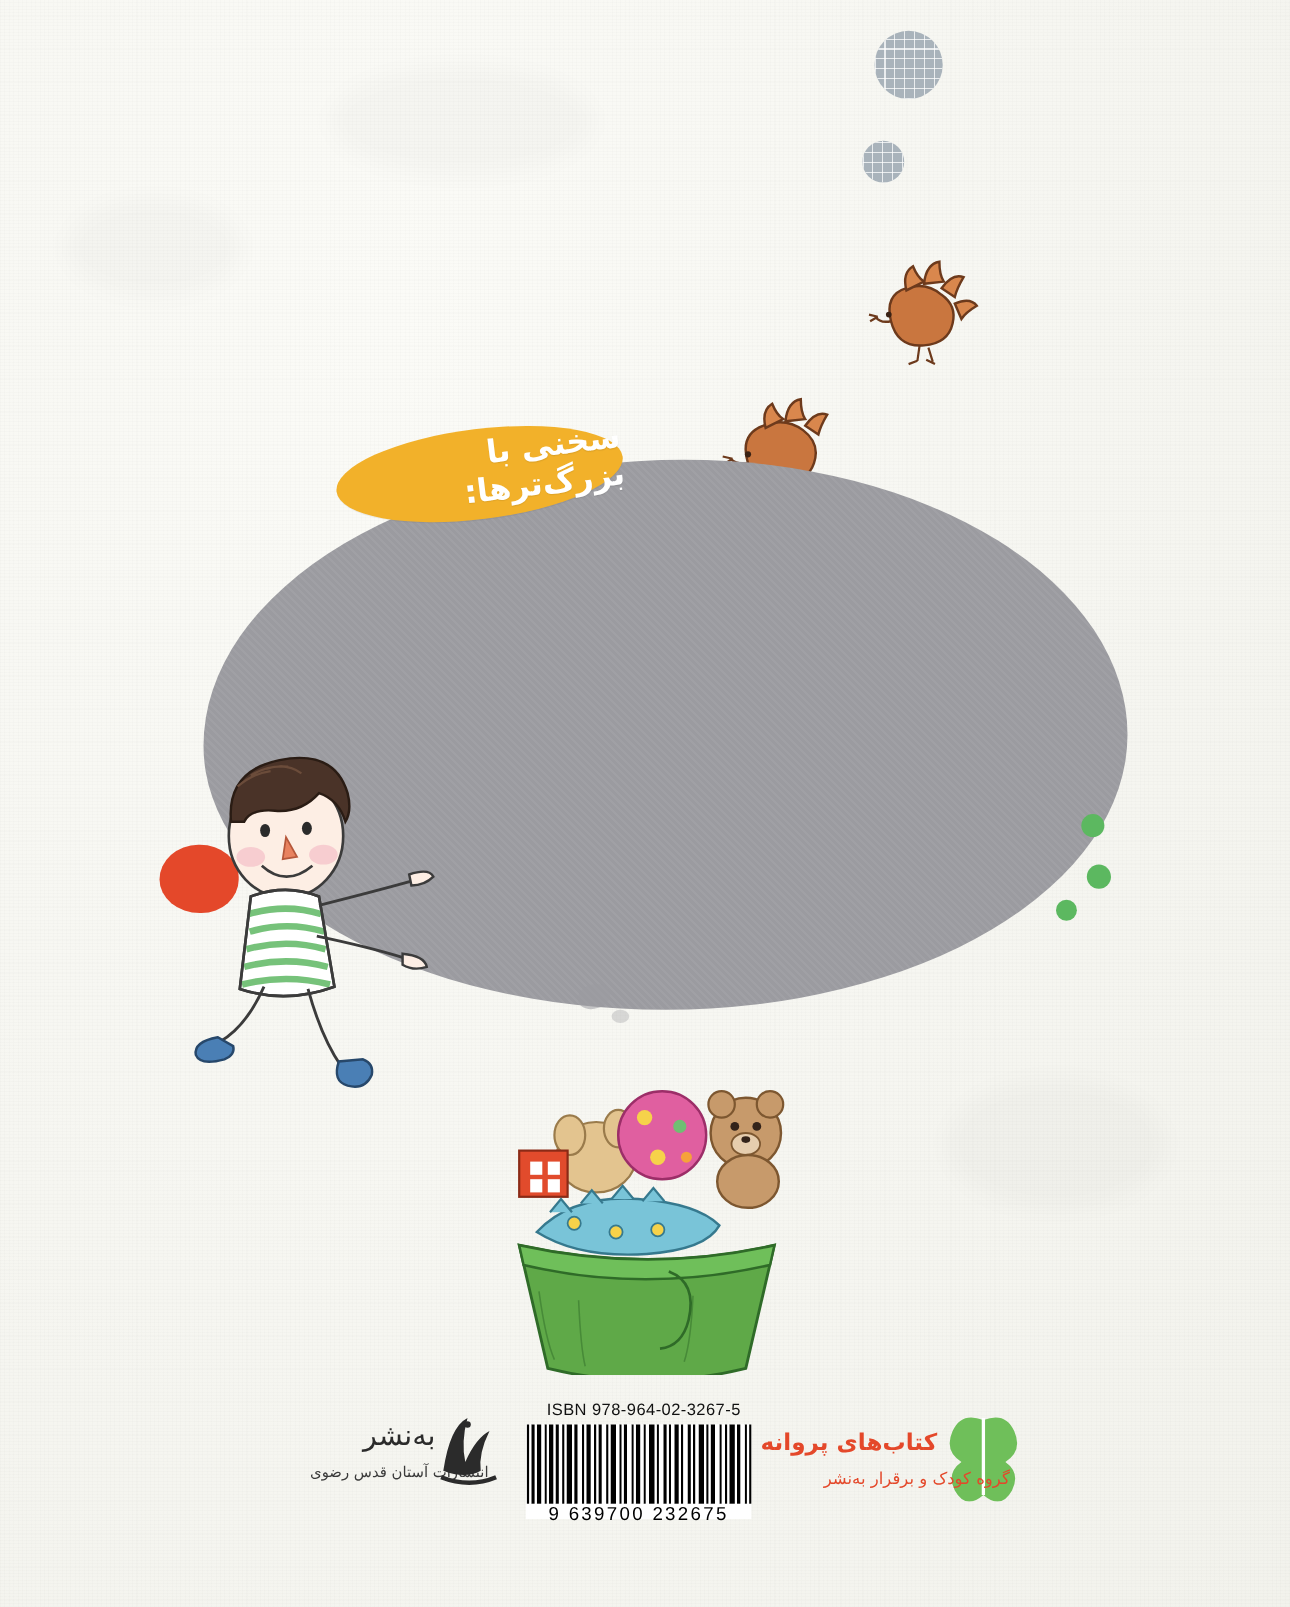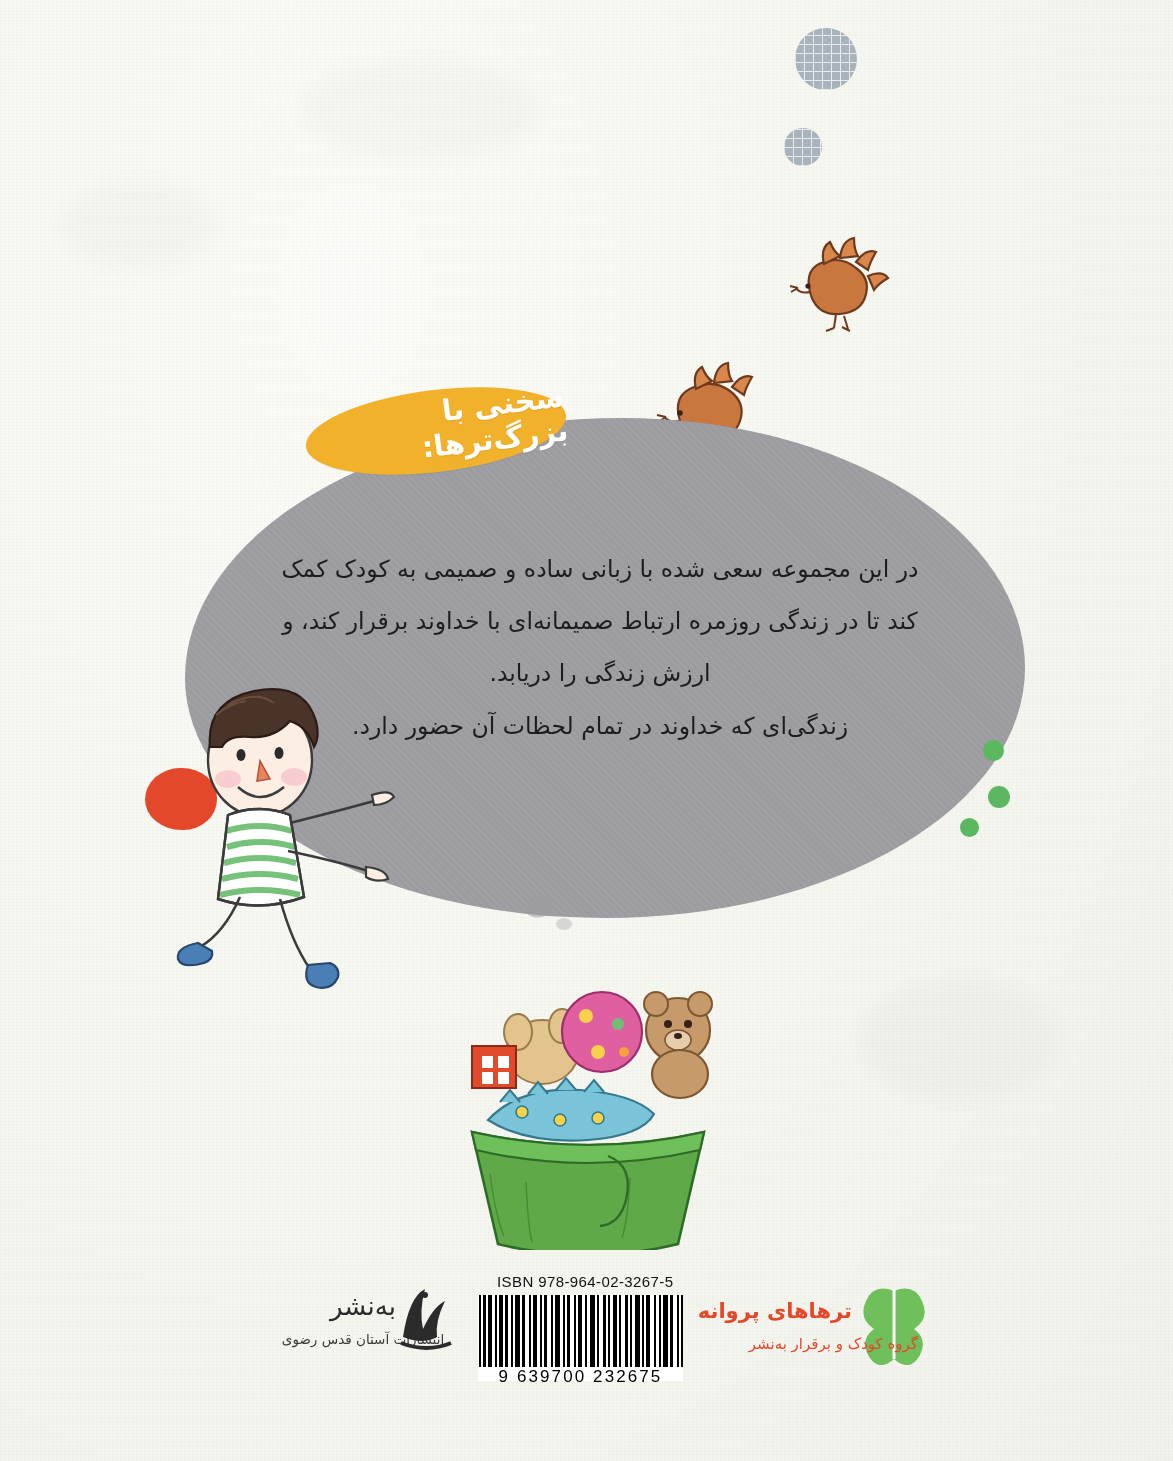--- a/index.html
+++ b/index.html
@@ -307,26 +307,20 @@
   </svg>
 
   <div class="bubble"></div>
   <div class="bubble-tail1"></div>
   <div class="bubble-tail2"></div>
 
   <div class="yellow-label">
     <span>سخنی با بزرگ‌ترها:</span>
   </div>
 
-  <div class="bubble-text">
-    <p>در این مجموعه سعی شده با زبانی ساده و صمیمی به کودک کمک</p>
-    <p>کند تا در زندگی روزمره ارتباط صمیمانه‌ای با خداوند برقرار کند، و</p>
-    <p>ارزش زندگی را دریابد.</p>
-    <p>زندگی‌ای که خداوند در تمام لحظات آن حضور دارد.</p>
-  </div>
 
   <div class="dot" style="left:983px;top:740px;width:21px;height:21px;background:#5cb860;"></div>
   <div class="dot" style="left:988px;top:786px;width:22px;height:22px;background:#5cb860;"></div>
   <div class="dot" style="left:960px;top:818px;width:19px;height:19px;background:#5cb860;"></div>
 
   <div class="red-blob"></div>
 
   <svg class="ill" style="left:100px;top:655px;width:360px;height:345px;" viewBox="0 0 360 345">
 
     <ellipse cx="160" cy="105" rx="52" ry="56" fill="#fdeee4" stroke="#3b3b3b" stroke-width="2.4"></ellipse>
@@ -496,18 +490,18 @@
       </div>
       <div class="barcode-num">9 639700 232675</div>
     </div>
 
     <div class="publisher-right">
       <svg class="butterfly-logo" viewBox="0 0 72 84">
         <path d="M36 10 q-20 -8 -28 10 q-8 18 8 28 q-14 10 -6 26 q10 18 26 4 z" fill="#6fbf5a"></path>
         <path d="M36 10 q20 -8 28 10 q8 18 -8 28 q14 10 6 26 q-10 18 -26 4 z" fill="#6fbf5a"></path>
         <path d="M36 8 l0 70" stroke="#ffffff" stroke-width="3" fill="none"></path>
       </svg>
-      <div class="parvaneh-name">ترها‌های پروانه</div>
+      <div class="parvaneh-name">کتاب‌های پروانه</div>
       <div class="parvaneh-sub">گروه کودک و برقرار به‌نشر</div>
     </div>
 
   </div>
 </div>
 
 </body></html>

